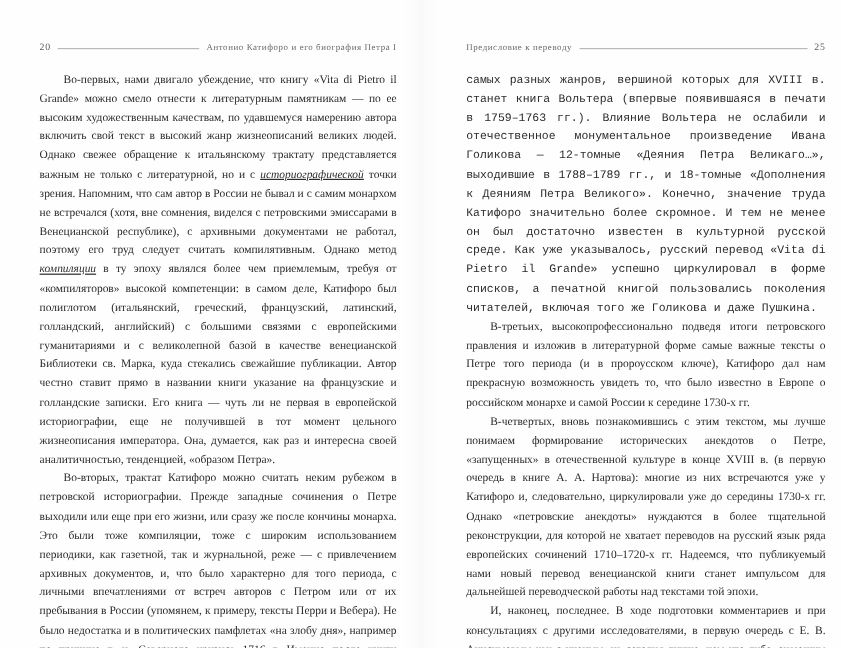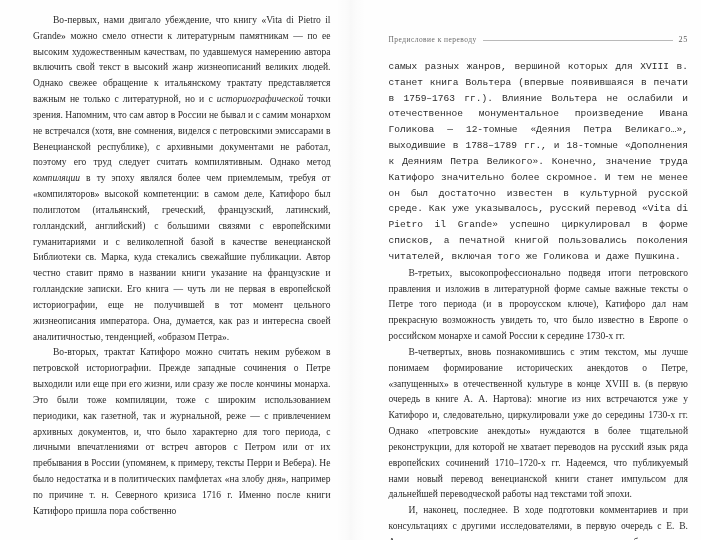--- a/index.html
+++ b/index.html
@@ -77,20 +77,21 @@
   .textblock p {
     margin: 0;
     text-indent: 20px;
   }
   .textblock p.cont {
     text-indent: 0;
     font-family: Liberation Mono, monospace;
   }
   .textblock i {
     font-style: italic;
+    text-decoration: underline;
   }
   .lat {
     font-style: normal;
   }
 
   
   .gutter {
     position: absolute;
     left: 336px;
     top: 0;
@@ -105,20 +106,25 @@
     pointer-events: none;
   }
 </style>
 </head>
 <body>
 
 <div class="spread">
 
   <div class="page page-left">
 
+    <div class="runhead">
+      <span class="folio">20</span>
+      <span class="rule"></span>
+      <span class="runtitle">Антонио Катифоро и его биография Петра I</span>
+    </div>
 
     <div class="textblock">
         <p><span>Во-первых, нами двигало убеждение, что книгу «</span><span class="lat">Vita di Pietro il Grande</span><span>» можно смело отнести к литературным памятникам — по ее высоким художественным качествам, по удавшемуся намерению автора включить свой текст в высокий жанр жизнеописаний великих людей. Однако свежее обращение к итальянскому трактату представляется важным не только с литературной, но и с </span><i>историографической</i><span> точки зрения. Напомним, что сам автор в России не бывал и с самим монархом не встречался (хотя, вне сомнения, виделся с петровскими эмиссарами в Венецианской республике), с архивными документами не работал, поэтому его труд следует считать компилятивным. Однако метод </span><i>компиляции</i><span> в ту эпоху являлся более чем приемлемым, требуя от «компиляторов» высокой компетенции: в самом деле, Катифоро был полиглотом (итальянский, греческий, французский, латинский, голландский, английский) с большими связями с европейскими гуманитариями и с великолепной базой в качестве венецианской Библиотеки св. Марка, куда стекались свежайшие публикации. Автор честно ставит прямо в названии книги указание на французские и голландские записки. Его книга — чуть ли не первая в европейской историографии, еще не получившей в тот момент цельного жизнеописания императора. Она, думается, как раз и интересна своей аналитичностью, тенденцией, «образом Петра».</span></p>
         <p><span>Во-вторых, трактат Катифоро можно считать неким рубежом в петровской историографии. Прежде западные сочинения о Петре выходили или еще при его жизни, или сразу же после кончины монарха. Это были тоже компиляции, тоже с широким использованием периодики, как газетной, так и журнальной, реже — с привлечением архивных документов, и, что было характерно для того периода, с личными впечатлениями от встреч авторов с Петром или от их пребывания в России (упомянем, к примеру, тексты Перри и Вебера). Не было недостатка и в политических памфлетах «на злобу дня», например по причине т. н. Северного кризиса 1716 г. Именно после книги Катифоро пришла пора собственно </span></p>
       </div>
 
   </div>
 
   <div class="page page-right">
 

